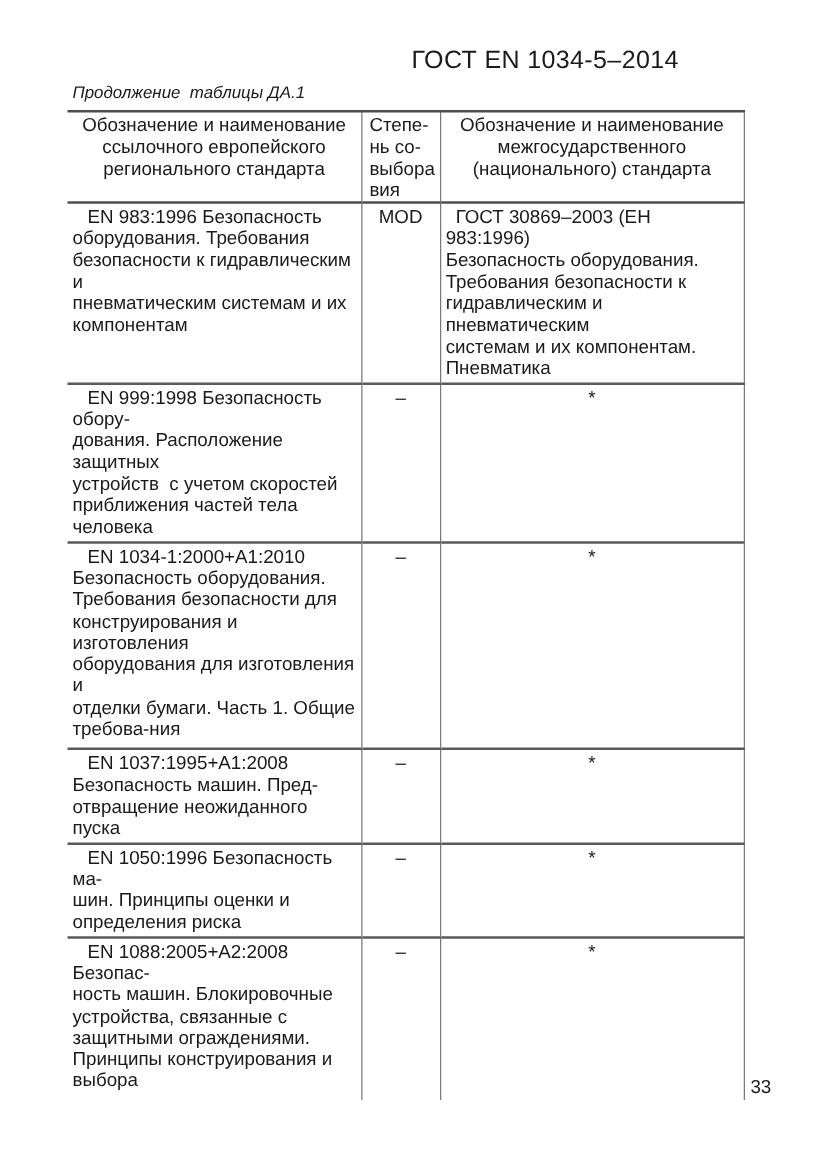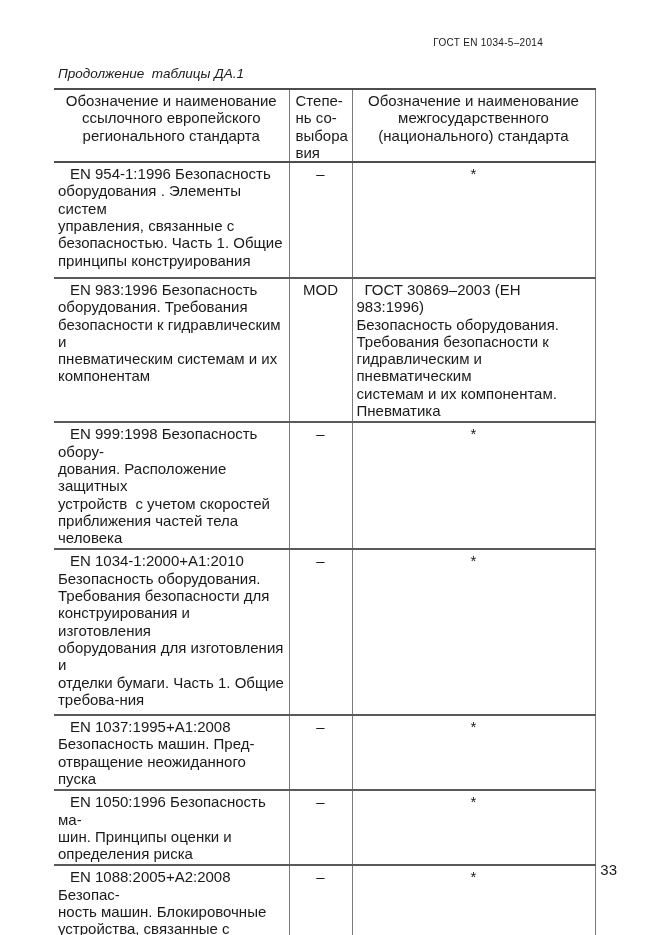--- a/index.html
+++ b/index.html
@@ -12,21 +12,21 @@
     background: #ffffff;
     position: relative;
     font-family: "Liberation Sans", "DejaVu Sans", sans-serif;
     color: #1a1a1a;
     overflow: hidden;
   }
   .doc-header {
     position: absolute;
     top: 37px;
     right: 118px;
-    font-size: 10px;
+    font-size: 20px;
     letter-spacing: 0.3px;
     white-space: pre;
   }
   .table-caption {
     position: absolute;
     top: 66px;
     left: 58px;
     font-size: 13.5px;
     font-style: italic;
     white-space: pre-wrap;
@@ -96,29 +96,20 @@
       <th class="c2">Степе-
 нь со-
 выбора
 вия</th>
       <th class="c3">Обозначение и наименование
 межгосударственного
 (национального) стандарта</th>
     </tr>
   </thead>
   <tbody>
-      <tr class="row-1">
-        <td class="c1 cell-text ind">EN 954-1:1996 Безопасность
-оборудования . Элементы систем
-управления, связанные с
-безопасностью. Часть 1. Общие
-принципы конструирования</td>
-        <td class="c2 cell-center">–</td>
-        <td class="c3 cell-center">*</td>
-      </tr>
       <tr class="row-2">
         <td class="c1 cell-text ind">EN 983:1996 Безопасность
 оборудования. Требования
 безопасности к гидравлическим и
 пневматическим системам и их
 компонентам</td>
         <td class="c2 cell-center">MOD</td>
         <td class="c3 cell-text ind">ГОСТ 30869–2003 (ЕН 983:1996)
 Безопасность оборудования.
 Требования безопасности к

